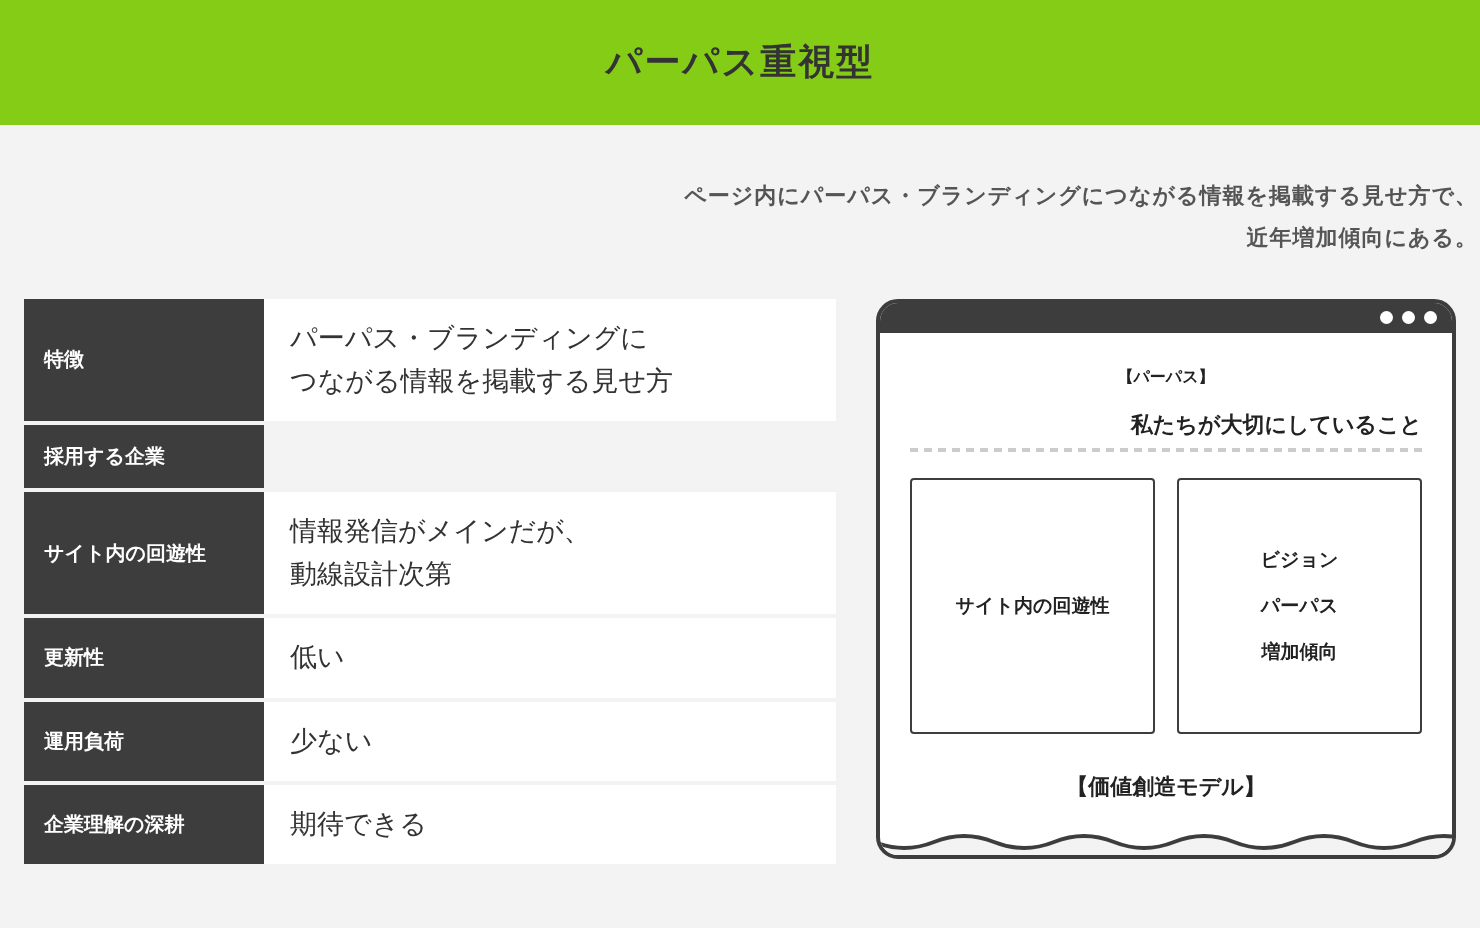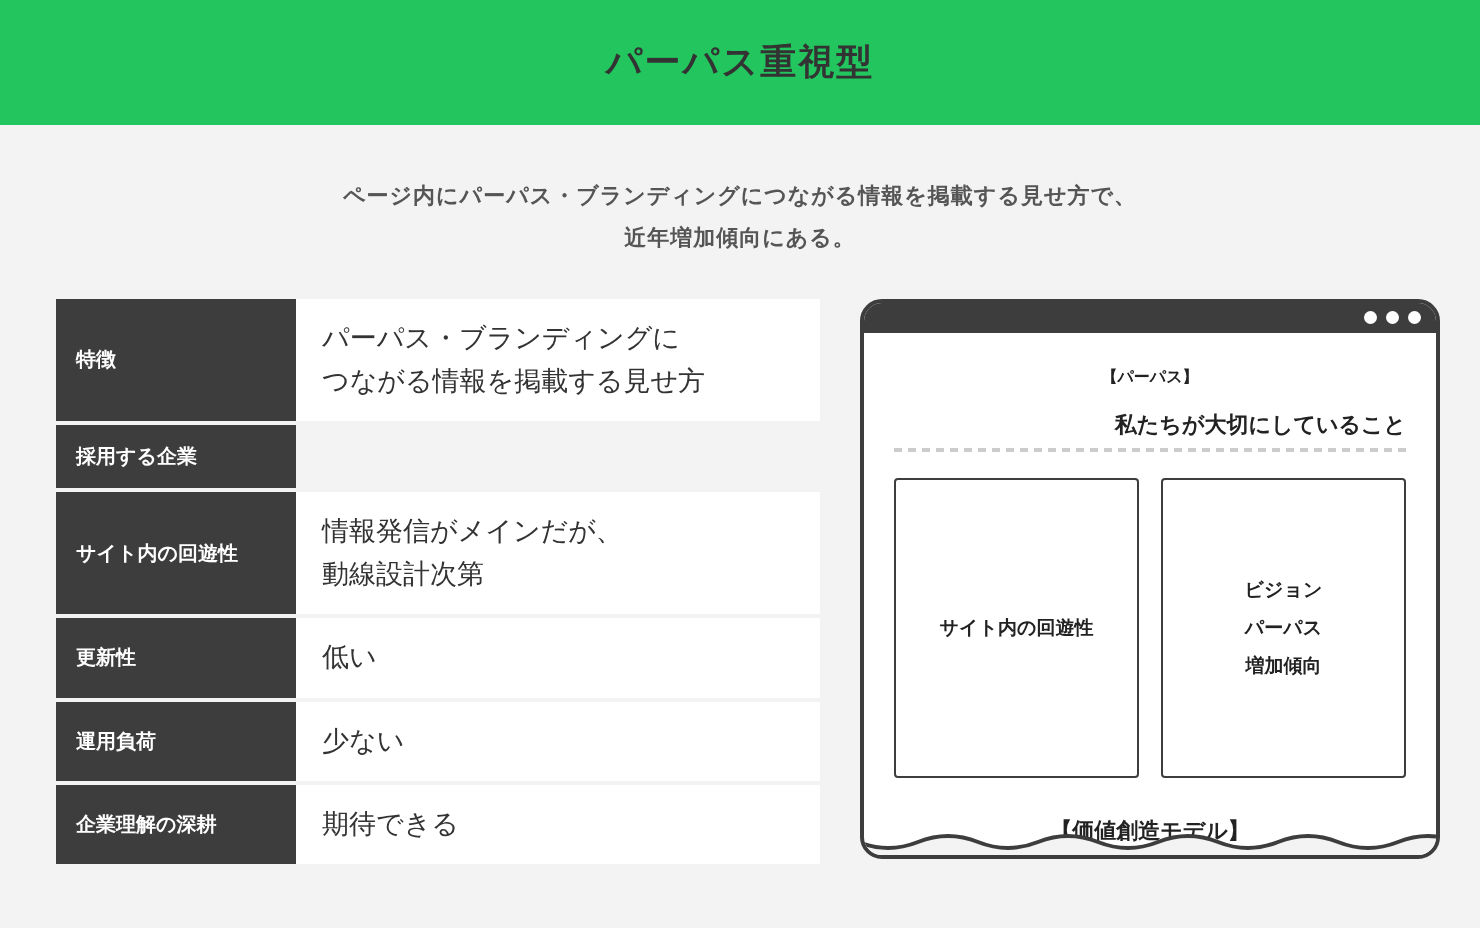--- a/index.html
+++ b/index.html
@@ -4,47 +4,46 @@
   <style>
     * { box-sizing: border-box; margin: 0; padding: 0; }
     body {
       font-family: "Hiragino Sans", "Hiragino Kaku Gothic ProN", "Yu Gothic", "Meiryo", sans-serif;
       background: #f3f3f3;
       width: 1480px;
       height: 928px;
       overflow: hidden;
     }
     .title-bar {
-      background: #22c55e;
+      background: #84cc16;
       padding: 38px 12px;
       text-align: center;
       font-family: Liberation Mono, monospace;
     }
     .title-bar h1 {
       font-size: 36px;
       font-weight: 700;
       color: #333;
       letter-spacing: 2px;
     }
     .description {
-      text-align: center;
+      text-align: right;
       padding: 50px 2px 40px;
     }
     .description p {
       font-size: 22px;
       font-weight: 600;
       color: #555;
       line-height: 1.9;
       letter-spacing: 1px;
     }
     .content {
       display: flex;
       gap: 40px;
-      padding: 0 40px;
-      margin-left: 16px;
+      padding: 0 24px;
     }
     .table-section {
       flex: 1;
     }
     .table-row {
       display: flex;
       margin-bottom: 4px;
     }
     .table-header-cell {
       background: #3d3d3d;
@@ -117,26 +116,26 @@
       margin-bottom: 26px;
     }
     .mock-cards {
       display: flex;
       gap: 22px;
     }
     .mock-card {
       border: 2px solid #3d3d3d;
       border-radius: 4px;
       flex: 1;
-      height: 300px;
+      height: 256px;
       display: flex;
       flex-direction: column;
       align-items: center;
       justify-content: center;
-      gap: 12px;
+      gap: 20px;
     }
     .mock-card-text {
       font-size: 19px;
       font-weight: 700;
       color: #222;
     }
     .mock-footer-title {
       font-size: 22px;
       font-weight: 700;
       color: #222;

